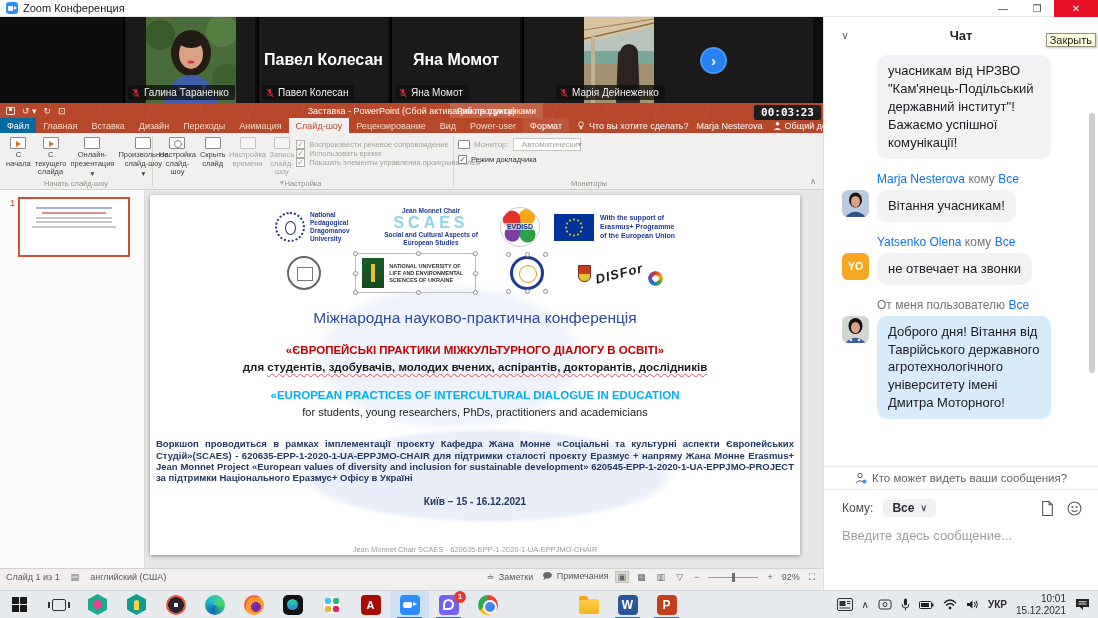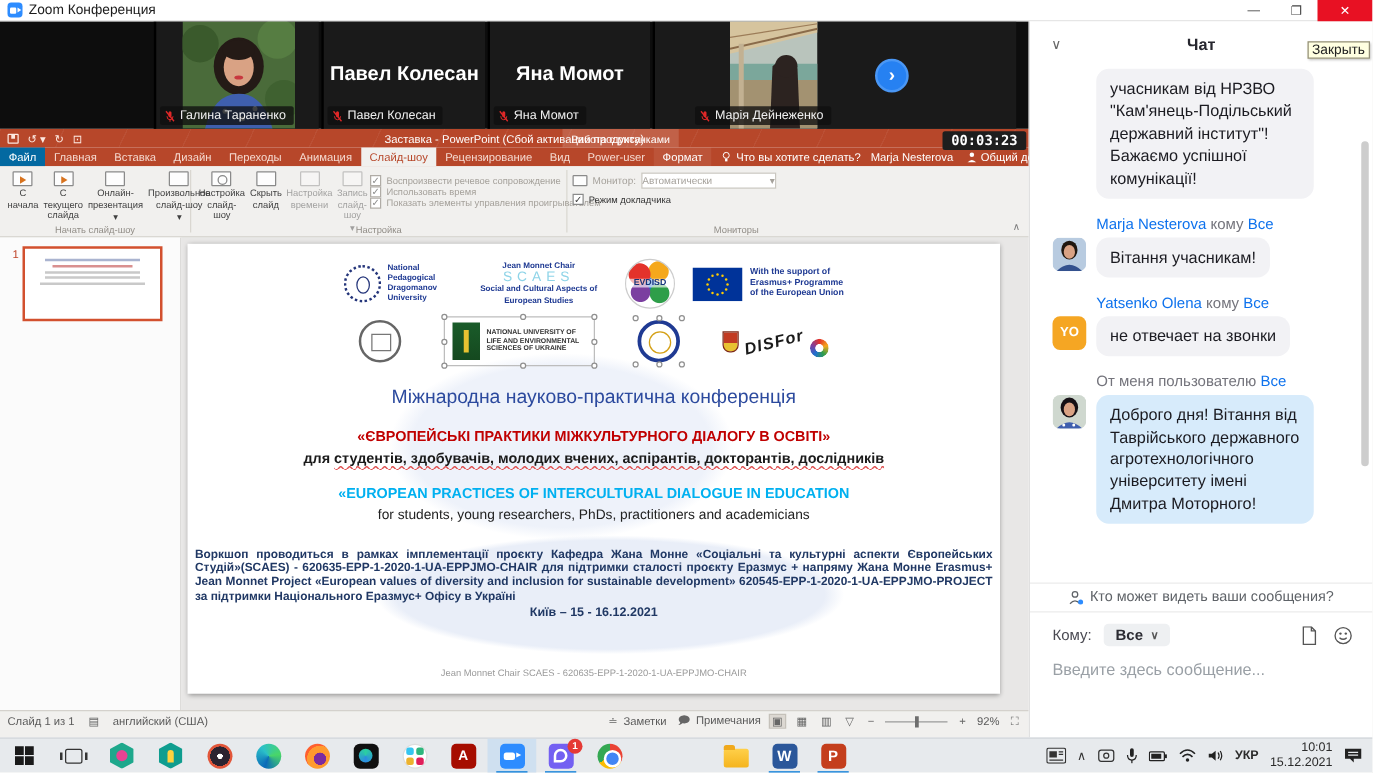--- a/index.html
+++ b/index.html
@@ -51,42 +51,42 @@
   .icomon{width:16px;height:12px;border:1px solid #8a8a8a;background:#fdfdfd;border-radius:1px;position:relative;flex:none}
   .icomon.play::after{content:"";position:absolute;left:5px;top:2.5px;border-left:5px solid #d8731e;border-top:3px solid transparent;border-bottom:3px solid transparent}
   .icomon.gear::after{content:"";position:absolute;left:4px;top:2px;width:6px;height:6px;border:1.5px solid #888;border-radius:50%}
   .cbcol{display:flex;flex-direction:column;justify-content:flex-start;gap:0;padding-top:4px}
   .cbrow{display:flex;align-items:center;gap:4px;font-size:7.5px;white-space:nowrap}
   .cbrow.dis{color:#a5a19b}
   .cb{width:9px;height:9px;border:1px solid #b0aca6;background:#fff;font-size:8px;line-height:8px;text-align:center;color:#8c8c8c;flex:none}
   .cb::before{content:"✓"}
   .cbrow.en{color:#333}.cbrow.en .cb{color:#444;border-color:#8a8a8a}
   .mon-row{display:flex;align-items:center;gap:4px;font-size:8px;color:#a5a19b;margin-bottom:4px}
-  .ddl{width:108px;height:13px;background:#fff;border:1px solid #c9c6c0;display:flex;align-items:center;justify-content:space-between;padding:0 0;color:#a5a19b;font-size:8px}
+  .ddl{width:68px;height:13px;background:#fff;border:1px solid #c9c6c0;display:flex;align-items:center;justify-content:space-between;padding:0 8px;color:#a5a19b;font-size:8px}
   .collapse{position:absolute;right:7px;bottom:3px;color:#7b7b7b;font-size:8px}
 
   
   .work{height:378px;display:flex;background:#e8e7e6;position:relative}
   .thumbs{width:145px;background:#fbfbfb;border-right:1px solid #dddcda;padding:7px 0 0 5px;display:flex;gap:3px}
   .tnum{color:#c0452a;font-size:9px;width:10px;text-align:right;padding-top:1px}
   .thumb{width:112px;height:60px;background:#fff;border:2px solid #d2502e;position:relative;padding:6px 8px 0}
   .tline{height:2px;background:#aab4d0;margin:2px 8px}
   .tline.red{background:#d9908f;margin:3px 14px}
   .tline.gray{background:#c9c9c9}
   .sarea{flex:1;position:relative}
   .slide{position:absolute;left:5px;top:5px;width:650px;height:360px;background:#fff;box-shadow:0 1px 4px rgba(0,0,0,.4);overflow:hidden;
     background-image:radial-gradient(closest-side at 52% 78%,#e9eef8 0 55%,transparent 60%),radial-gradient(closest-side at 46% 45%,#eef2fa 0 40%,transparent 46%)}
   .lrow{display:flex;align-items:center;justify-content:center}
   .lrow1{margin-top:12px;gap:14px}
   .lrow2{margin-top:6px;gap:34px}
   .ltxt{font-size:6.5px;font-weight:bold;color:#1f3a93;line-height:1.25;text-align:left}
   .npu-circ{width:30px;height:30px;border:2px dotted #24357a;border-radius:50%;position:relative;flex:none}
   .npu-circ::after{content:"";position:absolute;left:8px;top:7px;width:9px;height:12px;border:1px solid #24357a;border-radius:50%}
   .jmc{text-align:center;color:#1f3a93}
-  .scaes-word{font-size:11px;font-weight:normal;color:#8fd4e8;letter-spacing:4px;line-height:1}
+  .scaes-word{font-size:16px;font-weight:bold;color:#8fd4e8;letter-spacing:4px;line-height:1}
   .evdisd{width:40px;height:40px;border-radius:50%;position:relative;flex:none;background:
     radial-gradient(circle at 28% 30%,#e3322b 0 22%,transparent 24%),
     radial-gradient(circle at 68% 24%,#f5a81c 0 20%,transparent 22%),
     radial-gradient(circle at 30% 68%,#7b3fa0 0 20%,transparent 22%),
     radial-gradient(circle at 70% 70%,#2e9e49 0 20%,transparent 22%),
     radial-gradient(circle at 50% 50%,#1f6fd0 0 18%,transparent 20%);border:1px solid #ccc}
   .evdisd span{position:absolute;left:0;right:0;top:15px;text-align:center;font-size:7px;font-weight:bold;color:#17347c;background:rgba(255,255,255,.65)}
   .seal{width:34px;height:34px;border:2px double #666;border-radius:50%;position:relative;flex:none}
   .seal::after{content:"";position:absolute;left:8px;top:9px;width:14px;height:12px;border:1px solid #777}
   .nules{display:flex;gap:5px;align-items:center;position:relative;padding:4px 6px;border:1px solid #bdbdbd}
@@ -100,21 +100,21 @@
   .crest{width:13px;height:17px;background:linear-gradient(#c23b22 0 55%,#e8c231 55% 100%);border:1px solid #7e2a18;border-radius:0 0 6px 6px;flex:none}
   .disfor-word{font-size:13px;font-weight:bold;font-style:italic;color:#1a1a1a;transform:rotate(-14deg);letter-spacing:1px}
   .swirl{width:15px;height:15px;border-radius:50%;background:conic-gradient(#e3322b,#f5a81c,#2e9e49,#1f6fd0,#7b3fa0,#e3322b);-webkit-mask:radial-gradient(circle,transparent 0 3px,#000 3.5px);mask:radial-gradient(circle,transparent 0 3px,#000 3.5px);margin-top:10px}
   .s-title{text-align:center;color:#2c4a9e;font-size:15.5px;margin-top:16px}
   .s-red{text-align:center;color:#c00000;font-size:11.5px;font-weight:bold;margin-top:17px}
   .s-aud{text-align:center;color:#1a1a1a;font-size:11.5px;font-weight:bold;margin-top:5px}
   .wavy{text-decoration:underline wavy #e05252 1px;text-underline-offset:2px}
   .s-cyan{text-align:center;color:#00b0f0;font-size:11.5px;font-weight:bold;margin-top:16px}
   .s-en{text-align:center;color:#222;font-size:11px;margin-top:5px}
   .s-body{color:#203864;font-size:9.5px;line-height:1.18;text-align:justify;margin:20px 6px 0;font-weight:bold}
-  .s-date{text-align:center;color:#203864;font-size:10px;font-weight:bold;margin-top:2px}
+  .s-date{text-align:center;color:#203864;font-size:10px;font-weight:bold;margin-top:13px}
   .s-foot{text-align:center;color:#9a9a9a;font-size:7.5px;margin-top:38px}
 
   
   .sbar{height:17px;background:#f1f0ee;border-top:1px solid #d4d1cc;display:flex;align-items:center;font-size:9px;color:#5a5a5a;padding:0 6px;gap:9px}
   .sb-right{margin-left:auto;display:flex;align-items:center;gap:7px}
   .vico{font-size:9px;color:#666;padding:0 2px}
   .vico.sel{background:#dcd8d2;outline:1px solid #c5c1ba}
   .ztrack{width:50px;height:1px;background:#9a9a9a;position:relative}
   .zthumb{position:absolute;left:24px;top:-4px;width:3px;height:9px;background:#6e6e6e}
   .fill{height:5px;background:#f1f0ee}

